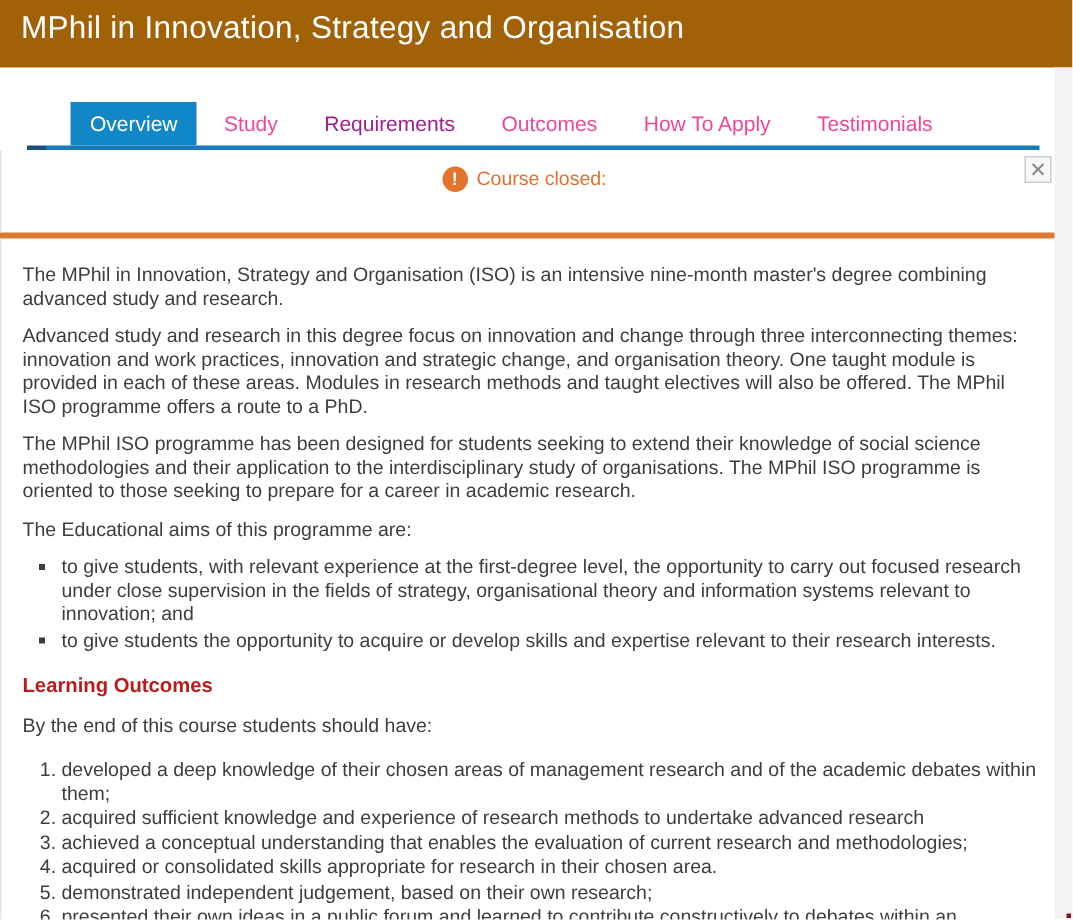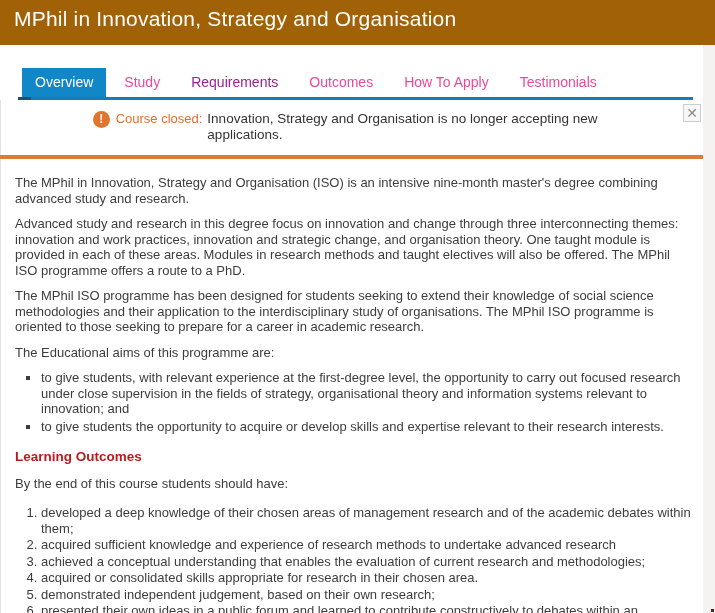--- a/index.html
+++ b/index.html
@@ -44,21 +44,21 @@
     color: #ec4899;
     cursor: pointer;
     white-space: nowrap;
     background: transparent;
     border: none;
     font-family: "Liberation Sans", sans-serif;
   }
   .tab.active {
     background: #1287c8;
     color: #ffffff;
-    margin-left: 4px;
+    margin-left: 29px;
   }
   .tab.visited { color: #9c2190; }
   .tab-underline {
     height: 3px;
     width: 675px;
     background: linear-gradient(to right, #1f4e79 0px, #1f4e79 13px, #1a7ab8 13px);
   }
   
   .alert-zone {
     position: relative;
@@ -173,21 +173,20 @@
     <button class="tab">How To Apply</button>
     <button class="tab">Testimonials</button>
   </div>
   <div class="tab-underline"></div>
 </div>
 
 <div class="alert-zone">
   <div class="alert-row">
     <span class="alert-icon">!</span>
     <span class="alert-label">Course closed:</span>
-    <span class="alert-message">Innovation, Strategy and Organisation is no longer accepting new applications.</span>
   </div>
   <button class="alert-close">✕</button>
 </div>
 
 <div class="orange-divider"></div>
 
 <div class="content">
   <p>The MPhil in Innovation, Strategy and Organisation (ISO) is an intensive nine-month master's degree combining advanced study and research.</p>
   <p>Advanced study and research in this degree focus on innovation and change through three interconnecting themes: innovation and work practices, innovation and strategic change, and organisation theory. One taught module is provided in each of these areas. Modules in research methods and taught electives will also be offered. The MPhil ISO programme offers a route to a PhD.</p>
   <p>The MPhil ISO programme has been designed for students seeking to extend their knowledge of social science methodologies and their application to the interdisciplinary study of organisations. The MPhil ISO programme is oriented to those seeking to prepare for a career in academic research.</p>

